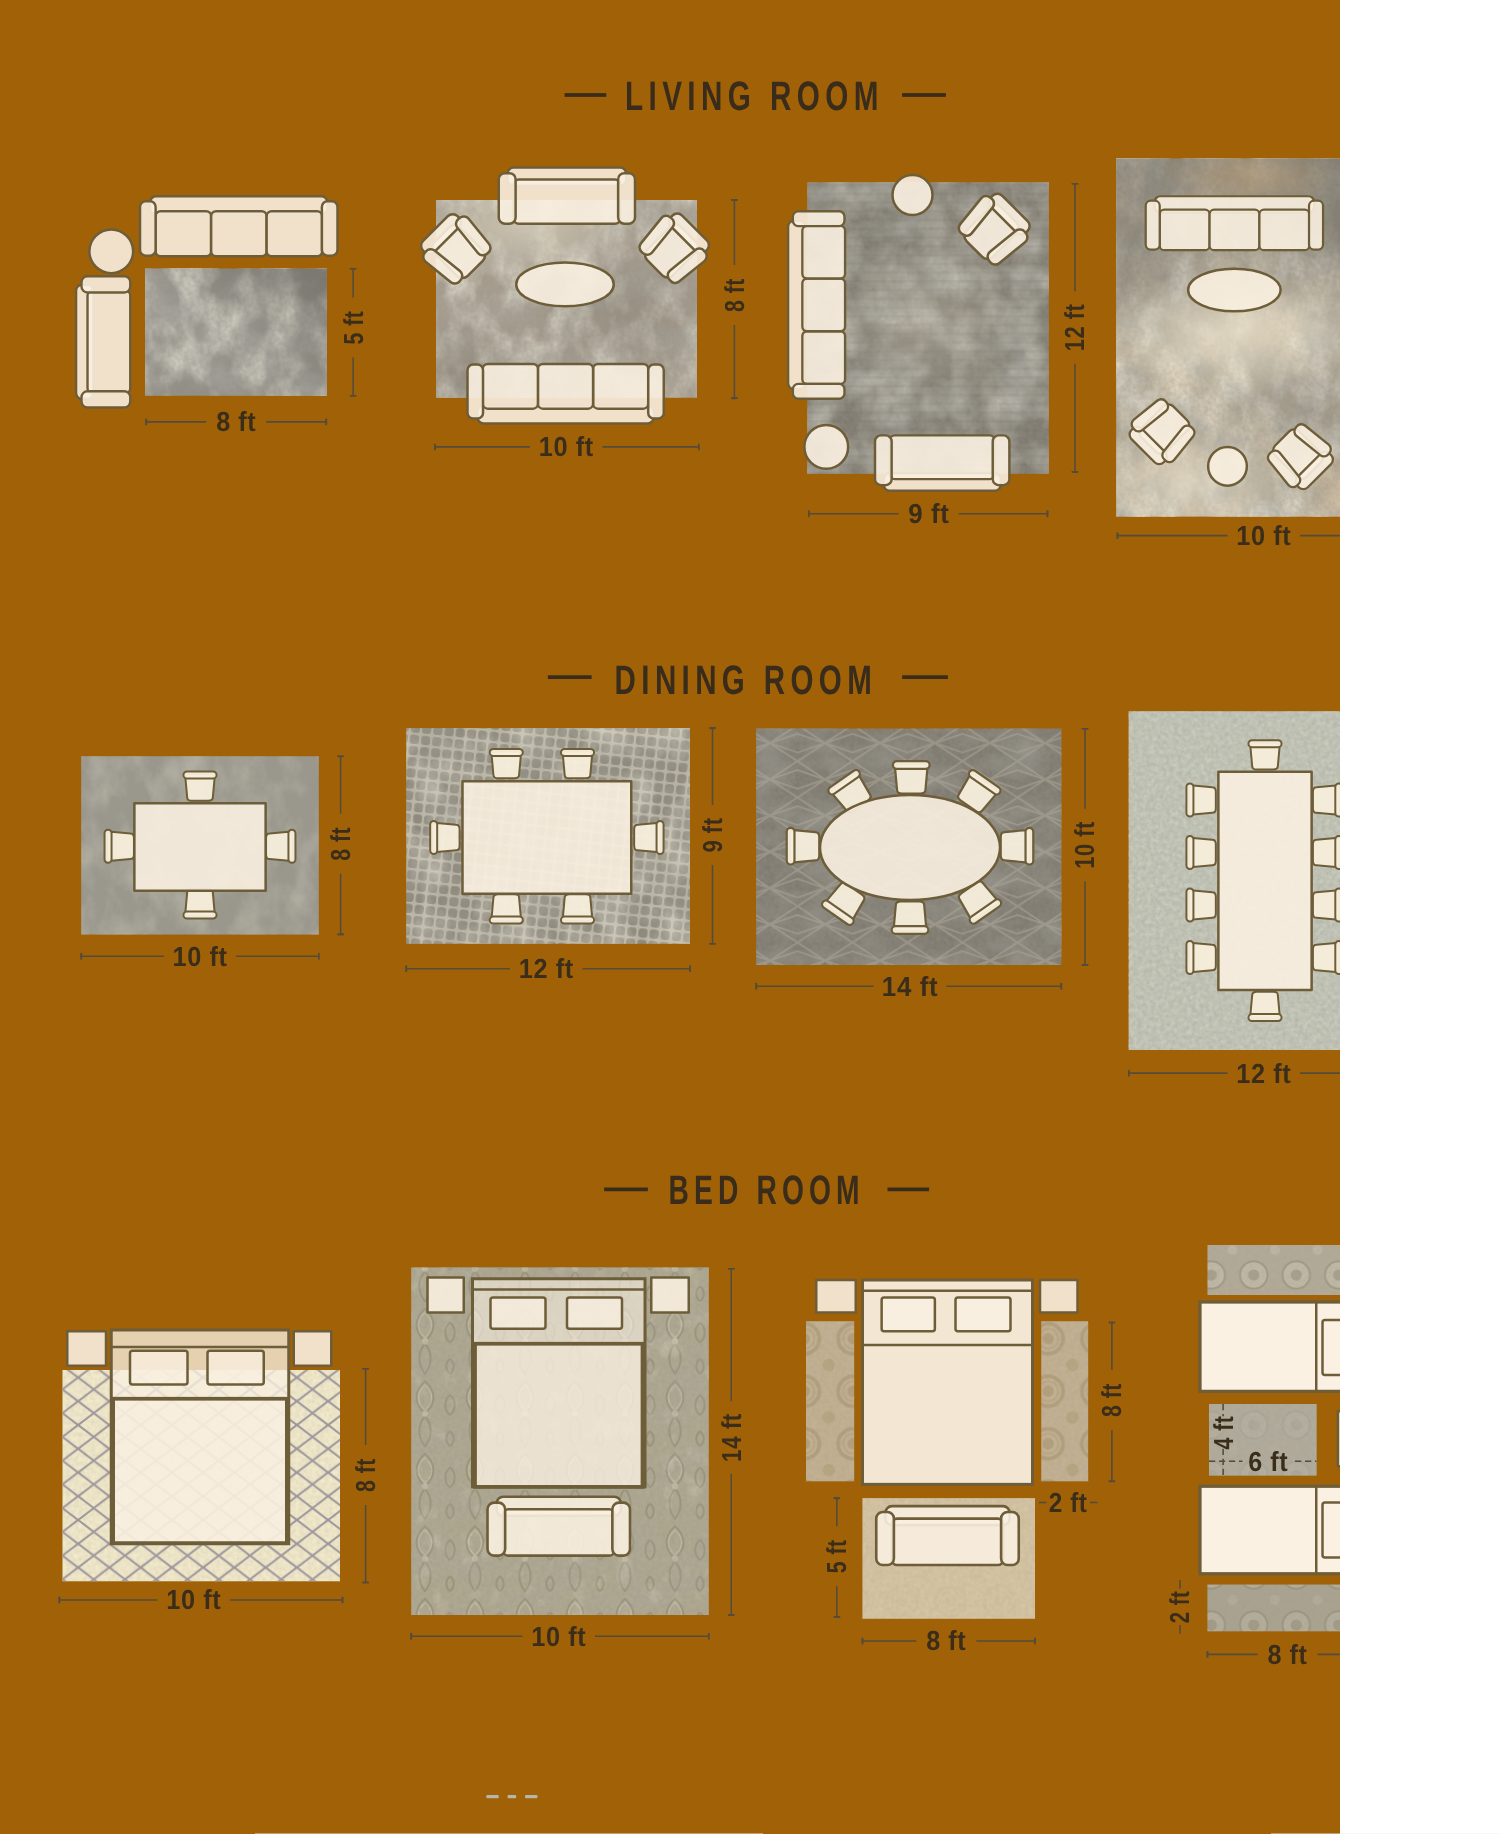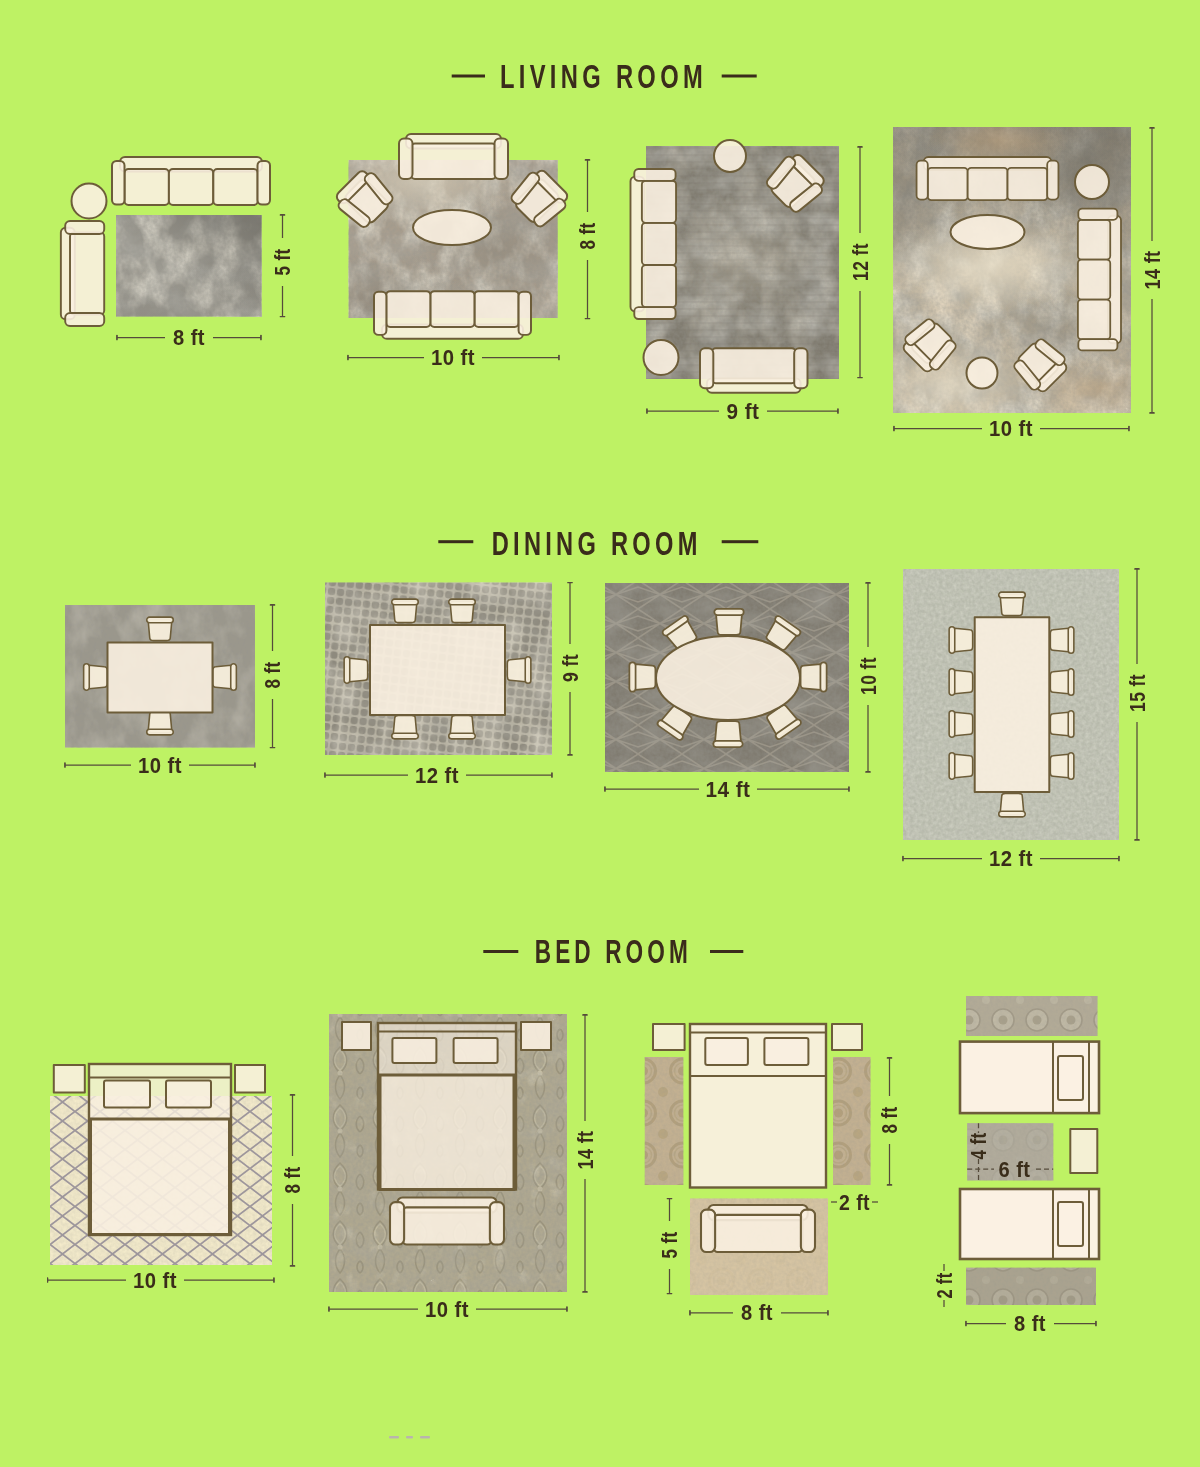--- a/index.html
+++ b/index.html
@@ -1,16 +1,16 @@
 <!DOCTYPE html>
 <html><head>
 <meta charset="utf-8">
 <style>
 html,body{margin:0;padding:0;background:#fff}
-#c{position:relative;width:1200px;height:1467px;background:#bef264;overflow:hidden}
+#c{position:relative;width:1072px;height:1467px;background:#a16207;overflow:hidden}
 text{font-family:"Liberation Sans",sans-serif}
 .fur{fill:#f9efe0;fill-opacity:.9;stroke:#6d5d39;stroke-width:2;stroke-linejoin:round}
 .furs{fill:#f6eddb;fill-opacity:.96;stroke:#6d5d39;stroke-width:1.7;stroke-linejoin:round}
 .dl{stroke:#554b3b;stroke-width:1.25;fill:none}
 .dt{font-weight:bold;font-size:22px;fill:#3a2d1a;letter-spacing:.5px}
 .ht{font-weight:bold;font-size:33px;fill:#3a2c1b}
 </style>
 </head>
 <body>
 <div id="c">

